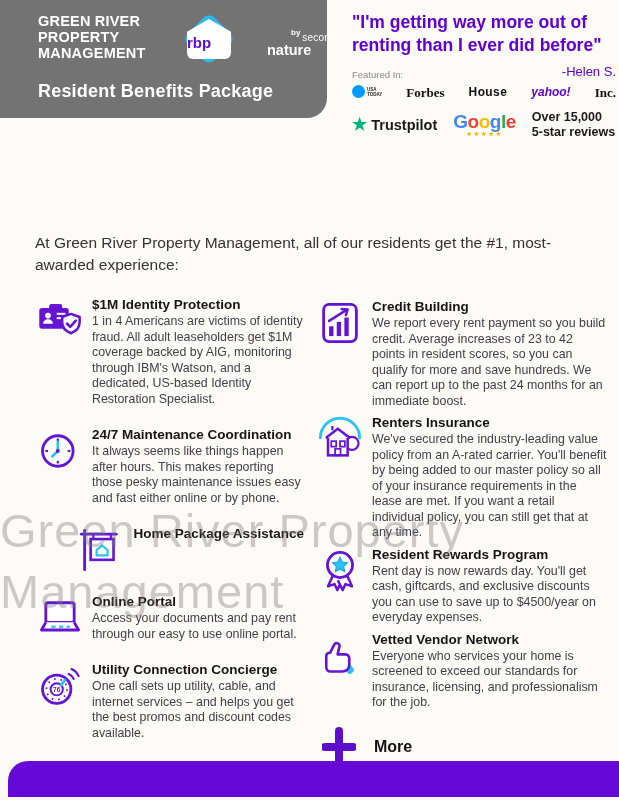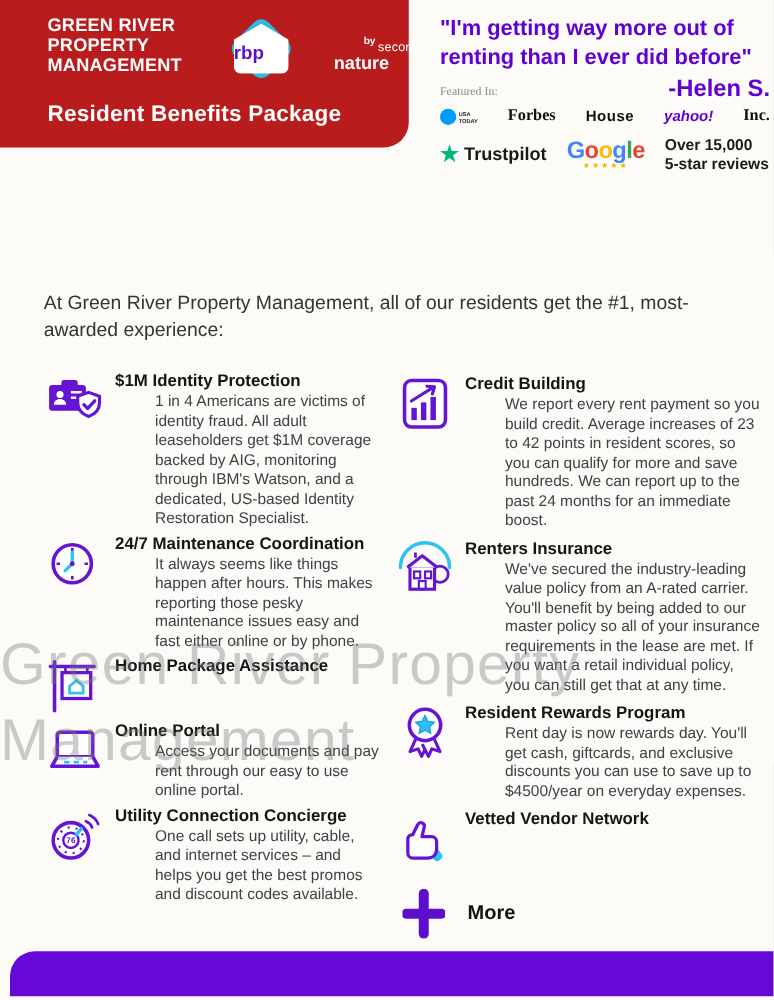--- a/index.html
+++ b/index.html
@@ -6,45 +6,45 @@
   html,body { background:#e8e8e8; }
   .page {
     position:relative; width:619px; height:800px; margin:0 auto;
     background:#fcfbf8; overflow:hidden;
     font-family:"Liberation Sans", sans-serif; color:#222;
   }
 
   
   .header-block {
     position:absolute; left:0; top:0; width:327px; height:118px;
-    background:#b91c1c; border-radius:0 0 20px 0; z-index:3;
+    background:#737373; border-radius:0 0 20px 0; z-index:3;
   }
   .company { position:absolute; left:38px; top:13px; color:#fff; font-weight:700;
     font-size:14.5px; line-height:16px; letter-spacing:.2px; }
   .rbp-logo { position:absolute; left:182px; top:12px; width:54px; height:54px; }
   .rbp-diamond { position:absolute; left:8px; top:8px; width:38px; height:38px;
     background:#2fb9e8; border-radius:8px; transform:rotate(45deg); }
   .rbp-house { position:absolute; left:5px; top:7px; width:44px; height:40px;
     background:#fff; clip-path:polygon(50% 0,100% 32%,100% 100%,0 100%,0 32%);
     border-radius:6px; display:flex; align-items:center; justify-content:flex-start; }
   .rbp-text { color:#5d0ecb; font-weight:700; font-size:15px; margin-top:6px; }
   .byline { position:absolute; left:243px; top:26px; color:#fff; line-height:13px; }
   .byline .by { font-size:8px; font-weight:700; vertical-align:6px; margin-right:2px;padding-left:48px; }
   .byline .brand { font-weight:400; font-size:10px; letter-spacing:.2px; }
   .byline .brand2 { display:block; margin-left:24px; font-weight:700; font-size:14.5px; }
   .package-title { position:absolute; left:38px; top:81px; color:#fff;
     font-weight:700; font-size:18px; letter-spacing:.2px; }
 
   
   .quote { position:absolute; left:352px; top:11px; width:264px;
     color:#6001d2; font-weight:700; font-size:17.5px; line-height:23px; }
-  .attribution { text-align:right; font-size:19px; margin-top:3px; font-weight:700; }
+  .attribution { text-align:right; font-size:13px; margin-top:3px; font-weight:400; }
   .featured { position:absolute; left:352px; top:69px; width:264px; }
-  .featured-label { font-size:9.5px; color:#8a8a8a;font-family:Liberation Serif, serif; }
-  .logo-row { display:flex; align-items:flex-end; justify-content:space-between; margin-top:5px; }
+  .featured-label { font-size:9.5px; color:#8a8a8a; }
+  .logo-row { display:flex; align-items:flex-start; justify-content:space-between; margin-top:5px; }
   .usatoday { display:flex; align-items:center; gap:2px; }
   .usatoday-circle { width:13px; height:13px; border-radius:50%; background:#009bff; }
   .usatoday-text { font-size:4.5px; font-weight:700; line-height:5px; color:#222; }
   .forbes { font-family:"Liberation Serif", serif; font-weight:700; font-size:13px; color:#111; }
   .house  { font-weight:700; font-size:12px; letter-spacing:.4px; color:#111; }
   .yahoo  { font-weight:700; font-style:italic; font-size:12px; color:#5f01d1; }
   .inc    { font-family:"Liberation Serif", serif; font-weight:700; font-size:13px; color:#111; }
   .review-row { display:flex; align-items:center; gap:16px; margin-top:9px; }
   .trustpilot { display:flex; align-items:center; gap:4px; font-size:14.5px; font-weight:700; color:#191919; }
   .tp-star { color:#00b67a; font-size:17px; line-height:14px; }
@@ -55,26 +55,26 @@
   .reviews { font-size:12.5px; font-weight:700; line-height:15px; color:#1a1a1a; }
 
   
   .headline { position:absolute; left:34px; top:141px; font-size:37px; font-weight:700;
     color:#262626; line-height:45px; letter-spacing:-.6px; z-index:2; }
   .intro { position:absolute; left:35px; top:232px; width:535px; font-size:15.5px;
     line-height:22px; color:#333; z-index:2; }
 
   
   .col { position:absolute; display:flex; flex-direction:column; z-index:2; }
-  .col-left  { left:36px;  top:297px; width:268px; gap:4px; }
+  .col-left  { left:36px;  top:297px; width:268px; gap:20px;align-items:flex-end; }
   .col-right { left:316px; top:299px; width:292px; gap:6px; }
   .benefit { display:flex; gap:8px; }
   .benefit-icon { flex:0 0 48px; width:48px; height:48px; }
   .benefit-title { font-size:13.5px; font-weight:700; color:#151515; margin-bottom:2px; }
-  .benefit-desc { font-size:12.4px; color:#3f3f46; line-height:15.5px;margin-left:32px; }
+  .benefit-desc { font-size:12.4px; color:#3f3f46; line-height:15.5px; }
   .more-row { display:flex; align-items:center; gap:18px; margin-top:10px; padding-left:6px; }
   .more-label { font-size:16px; font-weight:700; color:#111; }
 
   
   .watermark { position:absolute; left:0; top:500px; width:100%; 
     font-size:47px; line-height:61px; color:rgba(120,120,120,.38);
     letter-spacing:1px; z-index:6; pointer-events:none; }
   .footer-bar { position:absolute; left:8px; right:0; top:761px; height:36px;
     background:#6609d6; border-radius:20px 0 0 0; z-index:3; }
 
@@ -289,20 +289,21 @@
 
     <div class="benefit">
       <span class="benefit-icon">
         <svg width="48" height="48" viewBox="0 0 44 44">
           <rect x="25" y="24" width="7" height="15" rx="3" transform="rotate(-38 28.5 31.5)" fill="#2cc3f2"></rect>
           <path d="M13 19c-2.2 0-3.6 1.5-3.6 3.4v10c0 2.2 1.7 3.8 3.8 3.8h10.5c4.2 0 6.8-2.7 6.8-6.6v-5.4c0-2.1-1.6-3.7-3.7-3.7h-7l1.7-7.3c.6-2.7-3.2-4.2-4.8-1.6L13 19z" fill="#fff" stroke="#6414d2" stroke-width="2.4" stroke-linejoin="round"></path>
         </svg>
       </span>
       <span>
         <div class="benefit-title">Vetted Vendor Network</div>
+        <div class="benefit-desc">Everyone who services your home is screened to exceed our standards for insurance, licensing, and professionalism for the job.</div>
       </span>
     </div>
 
     <div class="more-row">
       <span>
         <svg width="34" height="40" viewBox="0 0 34 40">
           <line x1="17" y1="4" x2="17" y2="36" stroke="#5d0ecb" stroke-width="8" stroke-linecap="round"></line>
           <line x1="3" y1="20" x2="31" y2="20" stroke="#5d0ecb" stroke-width="8" stroke-linecap="round"></line>
         </svg>
       </span>

